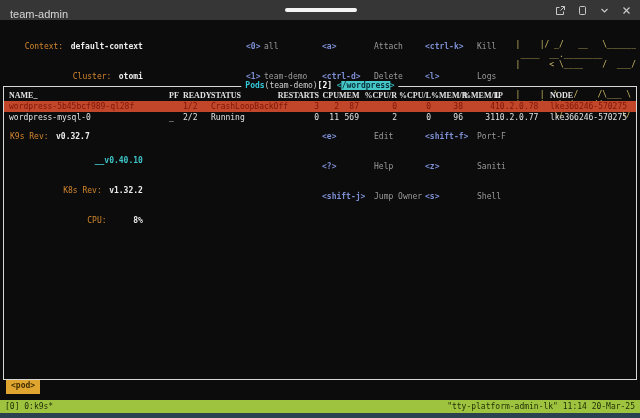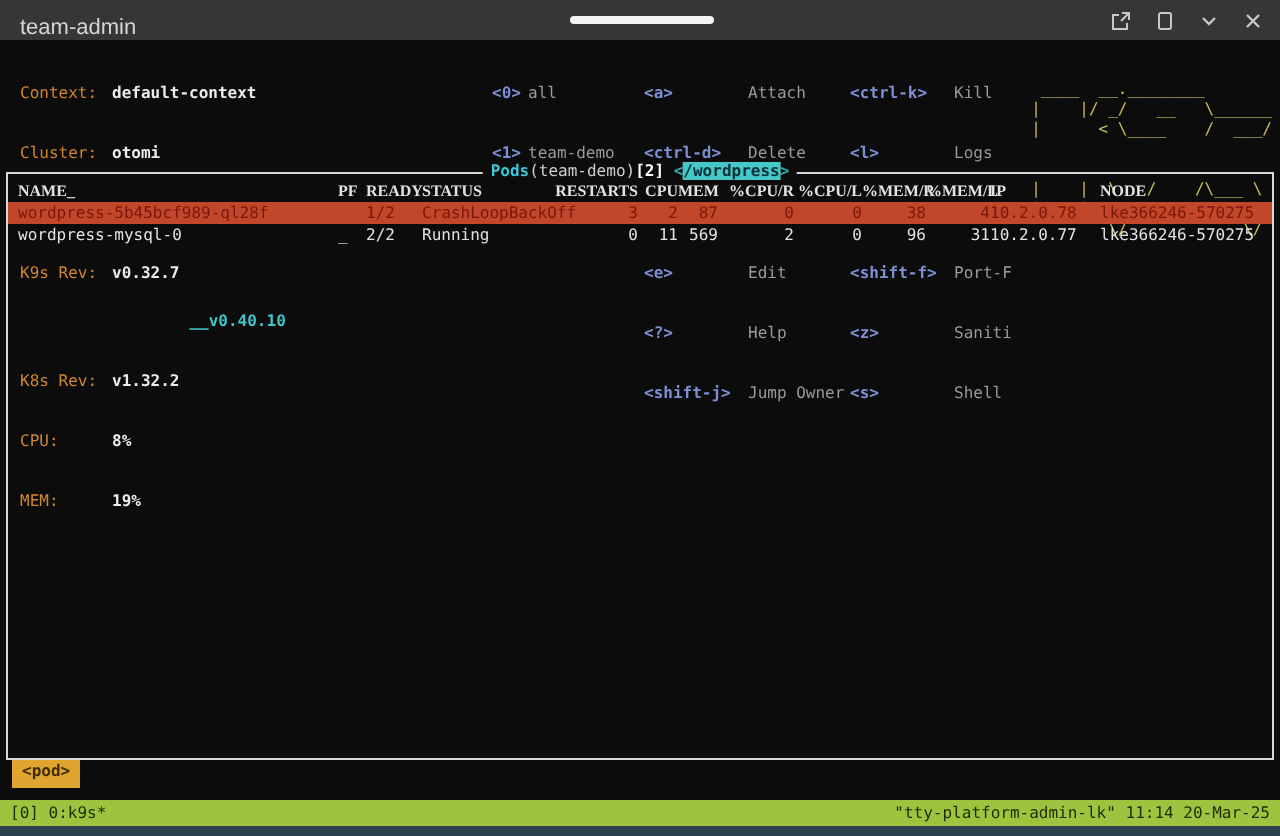--- a/index.html
+++ b/index.html
@@ -11,21 +11,21 @@
   #chrome .wtitle{color:#d6d6d6;font-size:11px;padding-left:10px;}
   #chrome .pill{position:absolute;left:285px;top:8px;width:72px;height:4px;border-radius:2px;background:#f4f4f4;}
   #chrome .btns{position:absolute;right:8px;top:0;height:20px;display:flex;align-items:center;gap:11px;}
   #chrome svg{display:block;}
   
   #term{position:absolute;top:20px;left:0;right:0;bottom:18px;background:#0c0c0c;
         font-size:8px;color:#ddd;}
   
   #hdr{position:absolute;top:2px;left:8px;right:2px;height:62px;line-height:10px;white-space:pre;}
   .info{position:absolute;left:2px;top:0;}
-  .irow{display:flex;}
+  .irow{display:flex;justify-content:flex-end;}
   .ilbl{width:46px;color:#d2862d;}
   .ival{color:#ececec;font-weight:bold;}
   .iextra{color:#3ec6c9;font-weight:bold;margin-left:5px;margin-top:24px;}
   .menu{position:absolute;top:0;}
   #ns{left:238px;} #m2{left:314px;} #m3{left:417px;}
   .mrow{display:flex;}
   .key{color:#7d8fd4;font-weight:bold;}
   #ns .key{width:18px;} #m2 .key{width:52px;} #m3 .key{width:52px;}
   .mlbl{color:#9a9a9a;}
   #logo{position:absolute;right:2px;top:-2px;color:#c9b962;line-height:10px;white-space:pre;}
@@ -91,21 +91,20 @@
   <div id="term">
 
     <div id="hdr">
       <div class="info">
         <div class="irow"><span class="ilbl">Context:</span><span class="ival">default-context</span></div>
         <div class="irow"><span class="ilbl">Cluster:</span><span class="ival">otomi</span></div>
         <div class="irow"><span class="ilbl">User:</span><span class="ival">team-demo-user</span></div>
         <div class="irow"><span class="ilbl">K9s Rev:</span><span class="ival">v0.32.7</span><span class="iextra">__v0.40.10</span></div>
         <div class="irow"><span class="ilbl">K8s Rev:</span><span class="ival">v1.32.2</span></div>
         <div class="irow"><span class="ilbl">CPU:</span><span class="ival">8%</span></div>
-        <div class="irow"><span class="ilbl">MEM:</span><span class="ival">19%</span></div>
       </div>
 
       <div class="menu" id="ns">
         <div class="mrow"><span class="key">&lt;0&gt;</span><span class="mlbl">all</span></div>
         <div class="mrow"><span class="key">&lt;1&gt;</span><span class="mlbl">team-demo</span></div>
         <div class="mrow"><span class="key">&lt;2&gt;</span><span class="mlbl">default</span></div>
       </div>
 
       <div class="menu" id="m2">
         <div class="mrow"><span class="key">&lt;a&gt;</span><span class="mlbl">Attach</span></div>
@@ -119,21 +118,21 @@
       <div class="menu" id="m3">
         <div class="mrow"><span class="key">&lt;ctrl-k&gt;</span><span class="mlbl">Kill</span></div>
         <div class="mrow"><span class="key">&lt;l&gt;</span><span class="mlbl">Logs</span></div>
         <div class="mrow"><span class="key">&lt;p&gt;</span><span class="mlbl">Logs P</span></div>
         <div class="mrow"><span class="key">&lt;shift-f&gt;</span><span class="mlbl">Port-F</span></div>
         <div class="mrow"><span class="key">&lt;z&gt;</span><span class="mlbl">Saniti</span></div>
         <div class="mrow"><span class="key">&lt;s&gt;</span><span class="mlbl">Shell</span></div>
       </div>
 
       <div id="logo">
-        <div> ____  __.________       </div><div>|    |/ _/   __   \______</div><div>|      &lt; \____    /  ___/</div>
+        <div>|    |/ _/   __   \______</div><div> ____  __.________       </div><div>|      &lt; \____    /  ___/</div>
         <div>|    |  \   /    /\___ \ </div><div>|____|__ \ /____//____  &gt;</div><div>        \/            \/ </div>
       </div>
     </div>
 
     <div id="frame">
       <div id="ttl"><span class="t-view">Pods</span><span class="t-scope">(team-demo)</span><span class="t-count">[2] </span><span class="t-br">&lt;</span><span class="t-filter">/wordpress</span><span class="t-br">&gt;</span></div>
       <div id="tbl">
         <div class="trow thead" id="thead"><span>NAME_</span><span>PF</span><span>READY</span><span>STATUS</span><span class="r">RESTARTS</span><span class="r">CPU</span><span class="r">MEM</span><span class="r">%CPU/R</span><span class="r">%CPU/L</span><span class="r">%MEM/R</span><span class="r">%MEM/L</span><span>IP</span><span>NODE</span></div>
         <div id="tbody">
             <div class="trow sel"><span>wordpress-5b45bcf989-ql28f</span><span></span><span>1/2</span><span>CrashLoopBackOff</span><span class="r">3</span><span class="r">2</span><span class="r">87</span><span class="r">0</span><span class="r">0</span><span class="r">38</span><span class="r">4</span><span>10.2.0.78</span><span>lke366246-570275</span></div>

